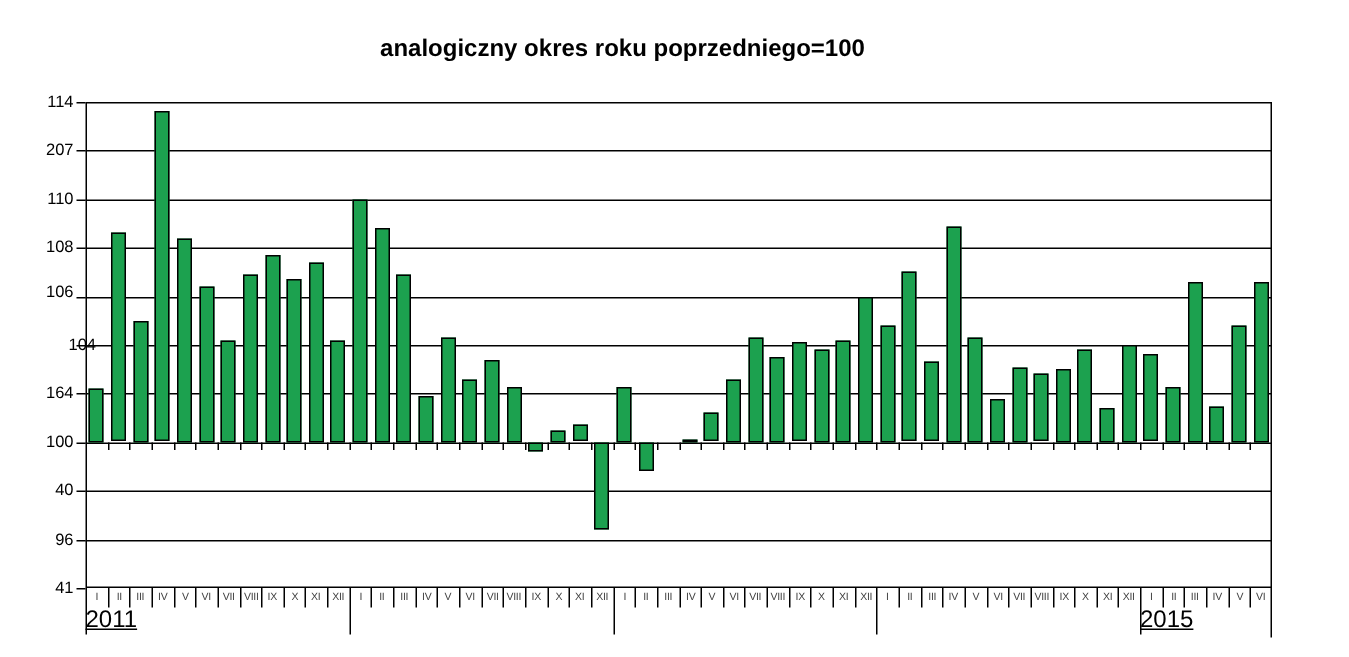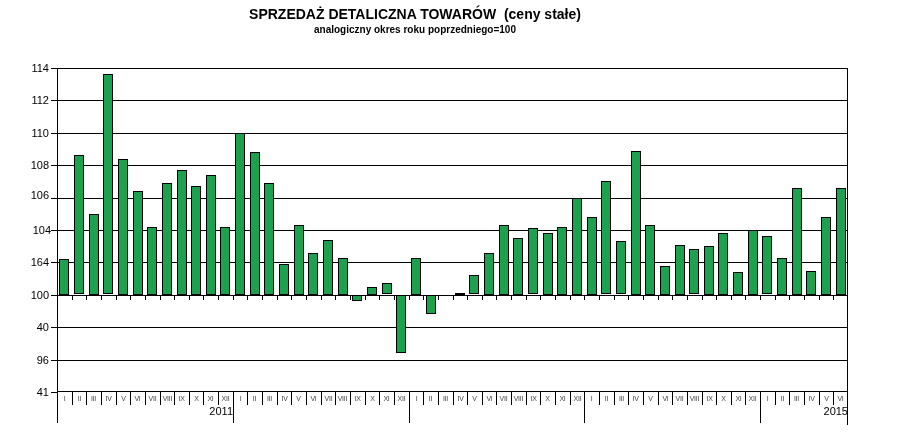--- a/index.html
+++ b/index.html
@@ -2,54 +2,53 @@
 <html><head>
 <meta charset="utf-8">
 <style>
   html,body{margin:0;padding:0;background:#ffffff;}
   #figure{
     position:relative;width:899px;height:438px;background:#ffffff;
     font-family:"Liberation Sans",sans-serif;color:#000;overflow:hidden;
   }
   .title-line{position:absolute;left:0;width:830px;text-align:center;font-weight:bold;white-space:pre;}
   #chart-title{top:6px;font-size:14px;}
-  #chart-subtitle{top:24px;font-size:10px;}
+  #chart-subtitle{top:24px;font-size:16px;}
   .plot-border{position:absolute;border:1px solid #000;box-sizing:border-box;background:transparent;}
   .hline{position:absolute;height:1px;background:#000;}
   .vline{position:absolute;width:1px;background:#000;}
   .ylabel{position:absolute;font-size:11px;text-align:right;line-height:12px;}
   .bar{position:absolute;background:#1ca14f;border:1px solid #000;box-sizing:border-box;}
   .mlabel{position:absolute;font-size:7px;color:#444;text-align:center;overflow:hidden;letter-spacing:-0.2px;}
-  .yearlabel{position:absolute;font-size:11px;color:#000;text-align:right;}
+  .yearlabel{position:absolute;font-size:16px;color:#000;text-align:left;text-decoration:underline;}
 </style>
 </head>
 <body>
 
 <div id="figure">
-  <div id="chart-title" class="title-line">SPRZEDAŻ DETALICZNA TOWARÓW  (ceny stałe)</div>
   <div id="chart-subtitle" class="title-line">analogiczny okres roku poprzedniego=100</div>
   <div id="plot-area"></div>
 <div class="plot-border" style="left: 57px; top: 68px; width: 791px; height: 324px;"></div>
     <div class="hline" style="left: 51px; top: 68px; width: 6px;"></div>
     <div class="ylabel" style="left: 15px; top: 62px; width: 34px;">114</div>
     <div class="hline" style="left: 57px; top: 100px; width: 791px;"></div>
     <div class="hline" style="left: 51px; top: 100px; width: 6px;"></div>
-    <div class="ylabel" style="left: 15px; top: 94px; width: 34px;">112</div>
+    <div class="ylabel" style="left: 15px; top: 94px; width: 34px;">207</div>
     <div class="hline" style="left: 57px; top: 133px; width: 791px;"></div>
     <div class="hline" style="left: 51px; top: 133px; width: 6px;"></div>
     <div class="ylabel" style="left: 15px; top: 127px; width: 34px;">110</div>
     <div class="hline" style="left: 57px; top: 165px; width: 791px;"></div>
     <div class="hline" style="left: 51px; top: 165px; width: 6px;"></div>
     <div class="ylabel" style="left: 15px; top: 159px; width: 34px;">108</div>
     <div class="hline" style="left: 57px; top: 198px; width: 791px;"></div>
     <div class="hline" style="left: 51px; top: 198px; width: 6px;"></div>
     <div class="ylabel" style="left: 15px; top: 189px; width: 34px;">106</div>
     <div class="hline" style="left: 57px; top: 230px; width: 791px;"></div>
     <div class="hline" style="left: 51px; top: 230px; width: 6px;"></div>
-    <div class="ylabel" style="left: 17px; top: 224px; width: 34px;">104</div>
+    <div class="ylabel" style="left: 30px; top: 224px; width: 34px;">104</div>
     <div class="hline" style="left: 57px; top: 262px; width: 791px;"></div>
     <div class="hline" style="left: 51px; top: 262px; width: 6px;"></div>
     <div class="ylabel" style="left: 15px; top: 256px; width: 34px;">164</div>
     <div class="hline" style="left: 57px; top: 295px; width: 791px;"></div>
     <div class="hline" style="left: 51px; top: 295px; width: 6px;"></div>
     <div class="ylabel" style="left: 15px; top: 289px; width: 34px;">100</div>
     <div class="hline" style="left: 57px; top: 327px; width: 791px;"></div>
     <div class="hline" style="left: 51px; top: 327px; width: 6px;"></div>
     <div class="ylabel" style="left: 15px; top: 321px; width: 34px;">40</div>
     <div class="hline" style="left: 57px; top: 360px; width: 791px;"></div>

